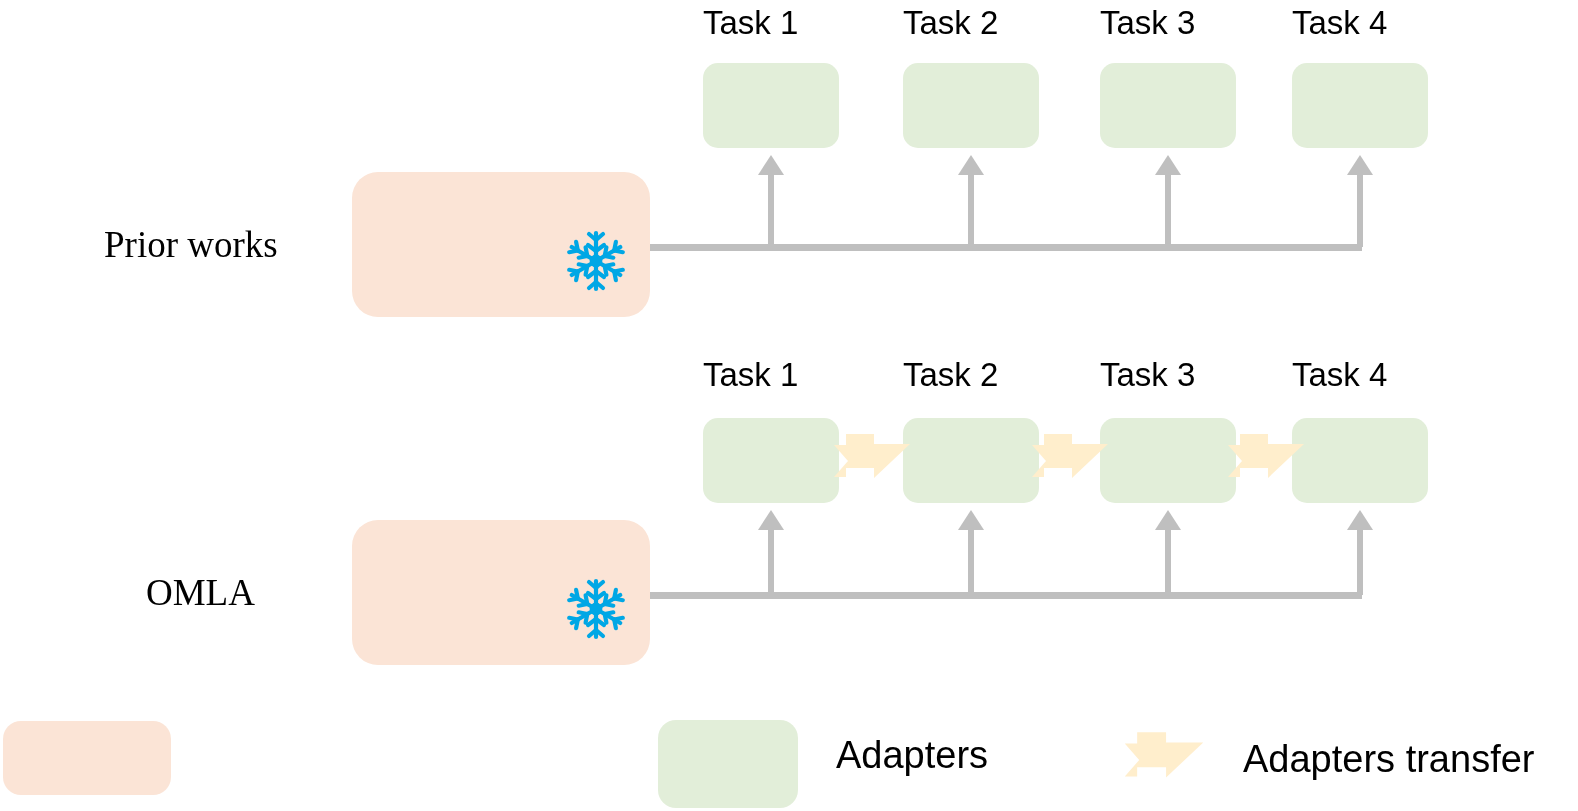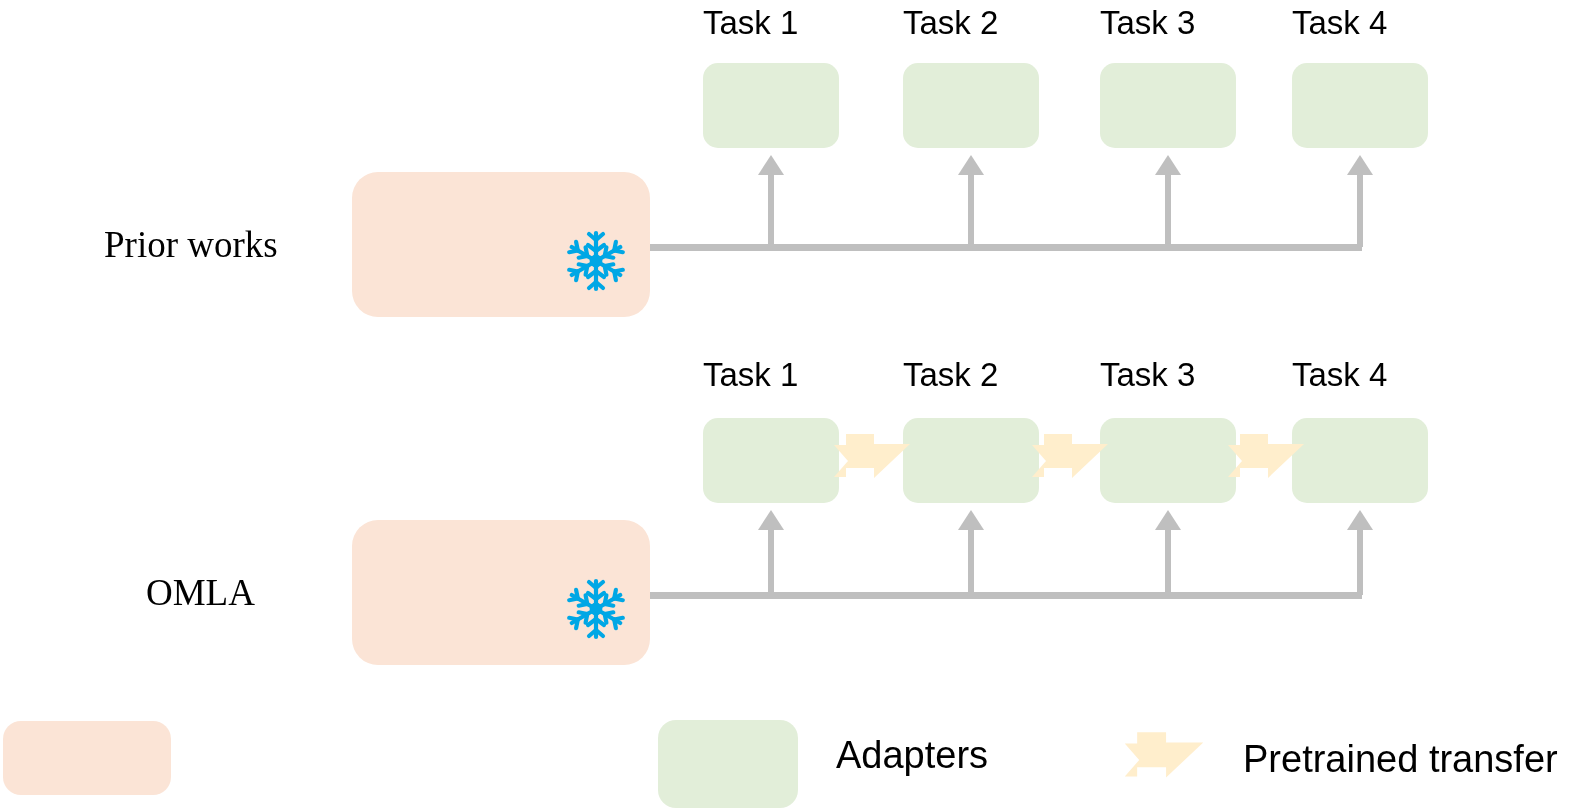--- a/index.html
+++ b/index.html
@@ -244,15 +244,15 @@
   <div class="abs legend-swatch-peach" style="left:3px; top:721px; width:168px; height:74px;"></div>
 
   <div class="abs legend-swatch-green" style="left:658px; top:720px; width:140px; height:88px;"></div>
   <div class="abs legend-text" style="left:836px; top:720px;margin-top:16px;">Adapters</div>
 
   <div class="abs kt-arrow" style="left:1118px; top:728px;">
     <svg width="92" height="64" viewBox="0 0 76 62" aria-hidden="true">
       <polygon points="0,15 12,15 12,4 40,4 40,14 76,14 40,48 40,38 12,38 12,47 0,47 14,31" fill="#ffeecc"></polygon>
     </svg>
   </div>
-  <div class="abs legend-text" style="left:1243px; top:740px;">Pretrained transfer</div>
+  <div class="abs legend-text" style="left:1243px; top:740px;">Adapters transfer</div>
 
 </div>
 
 </body></html>

